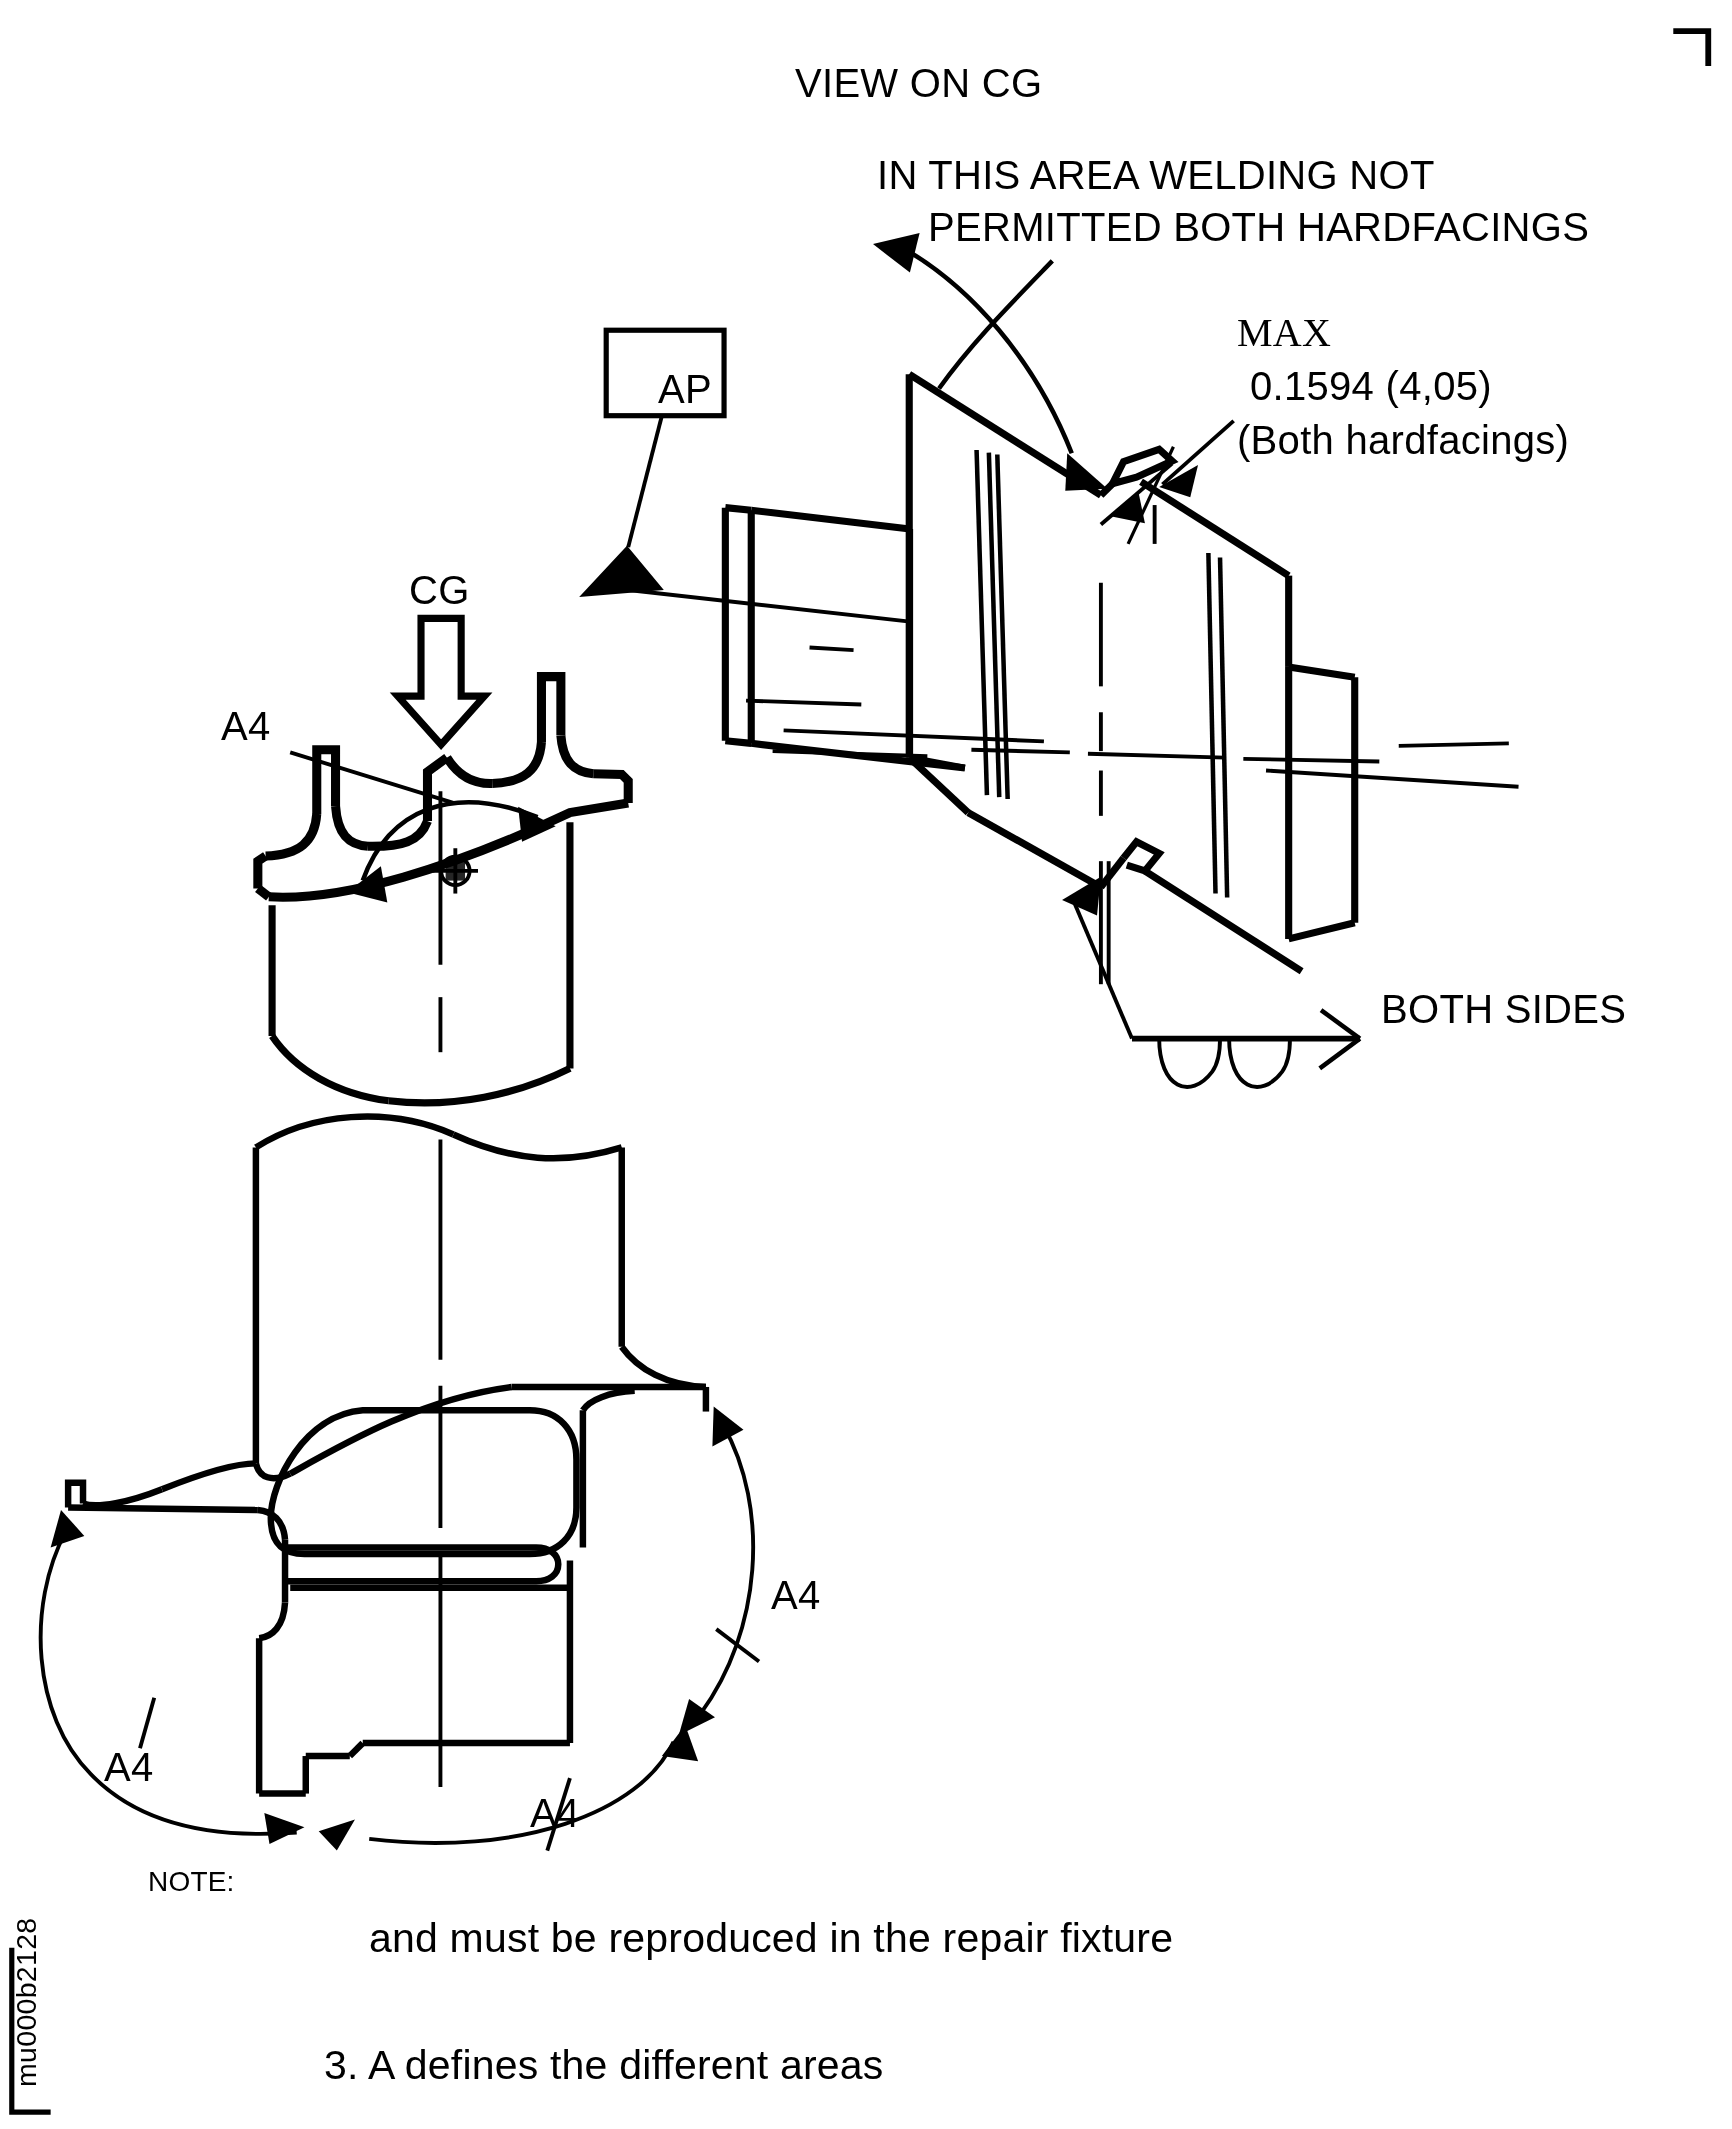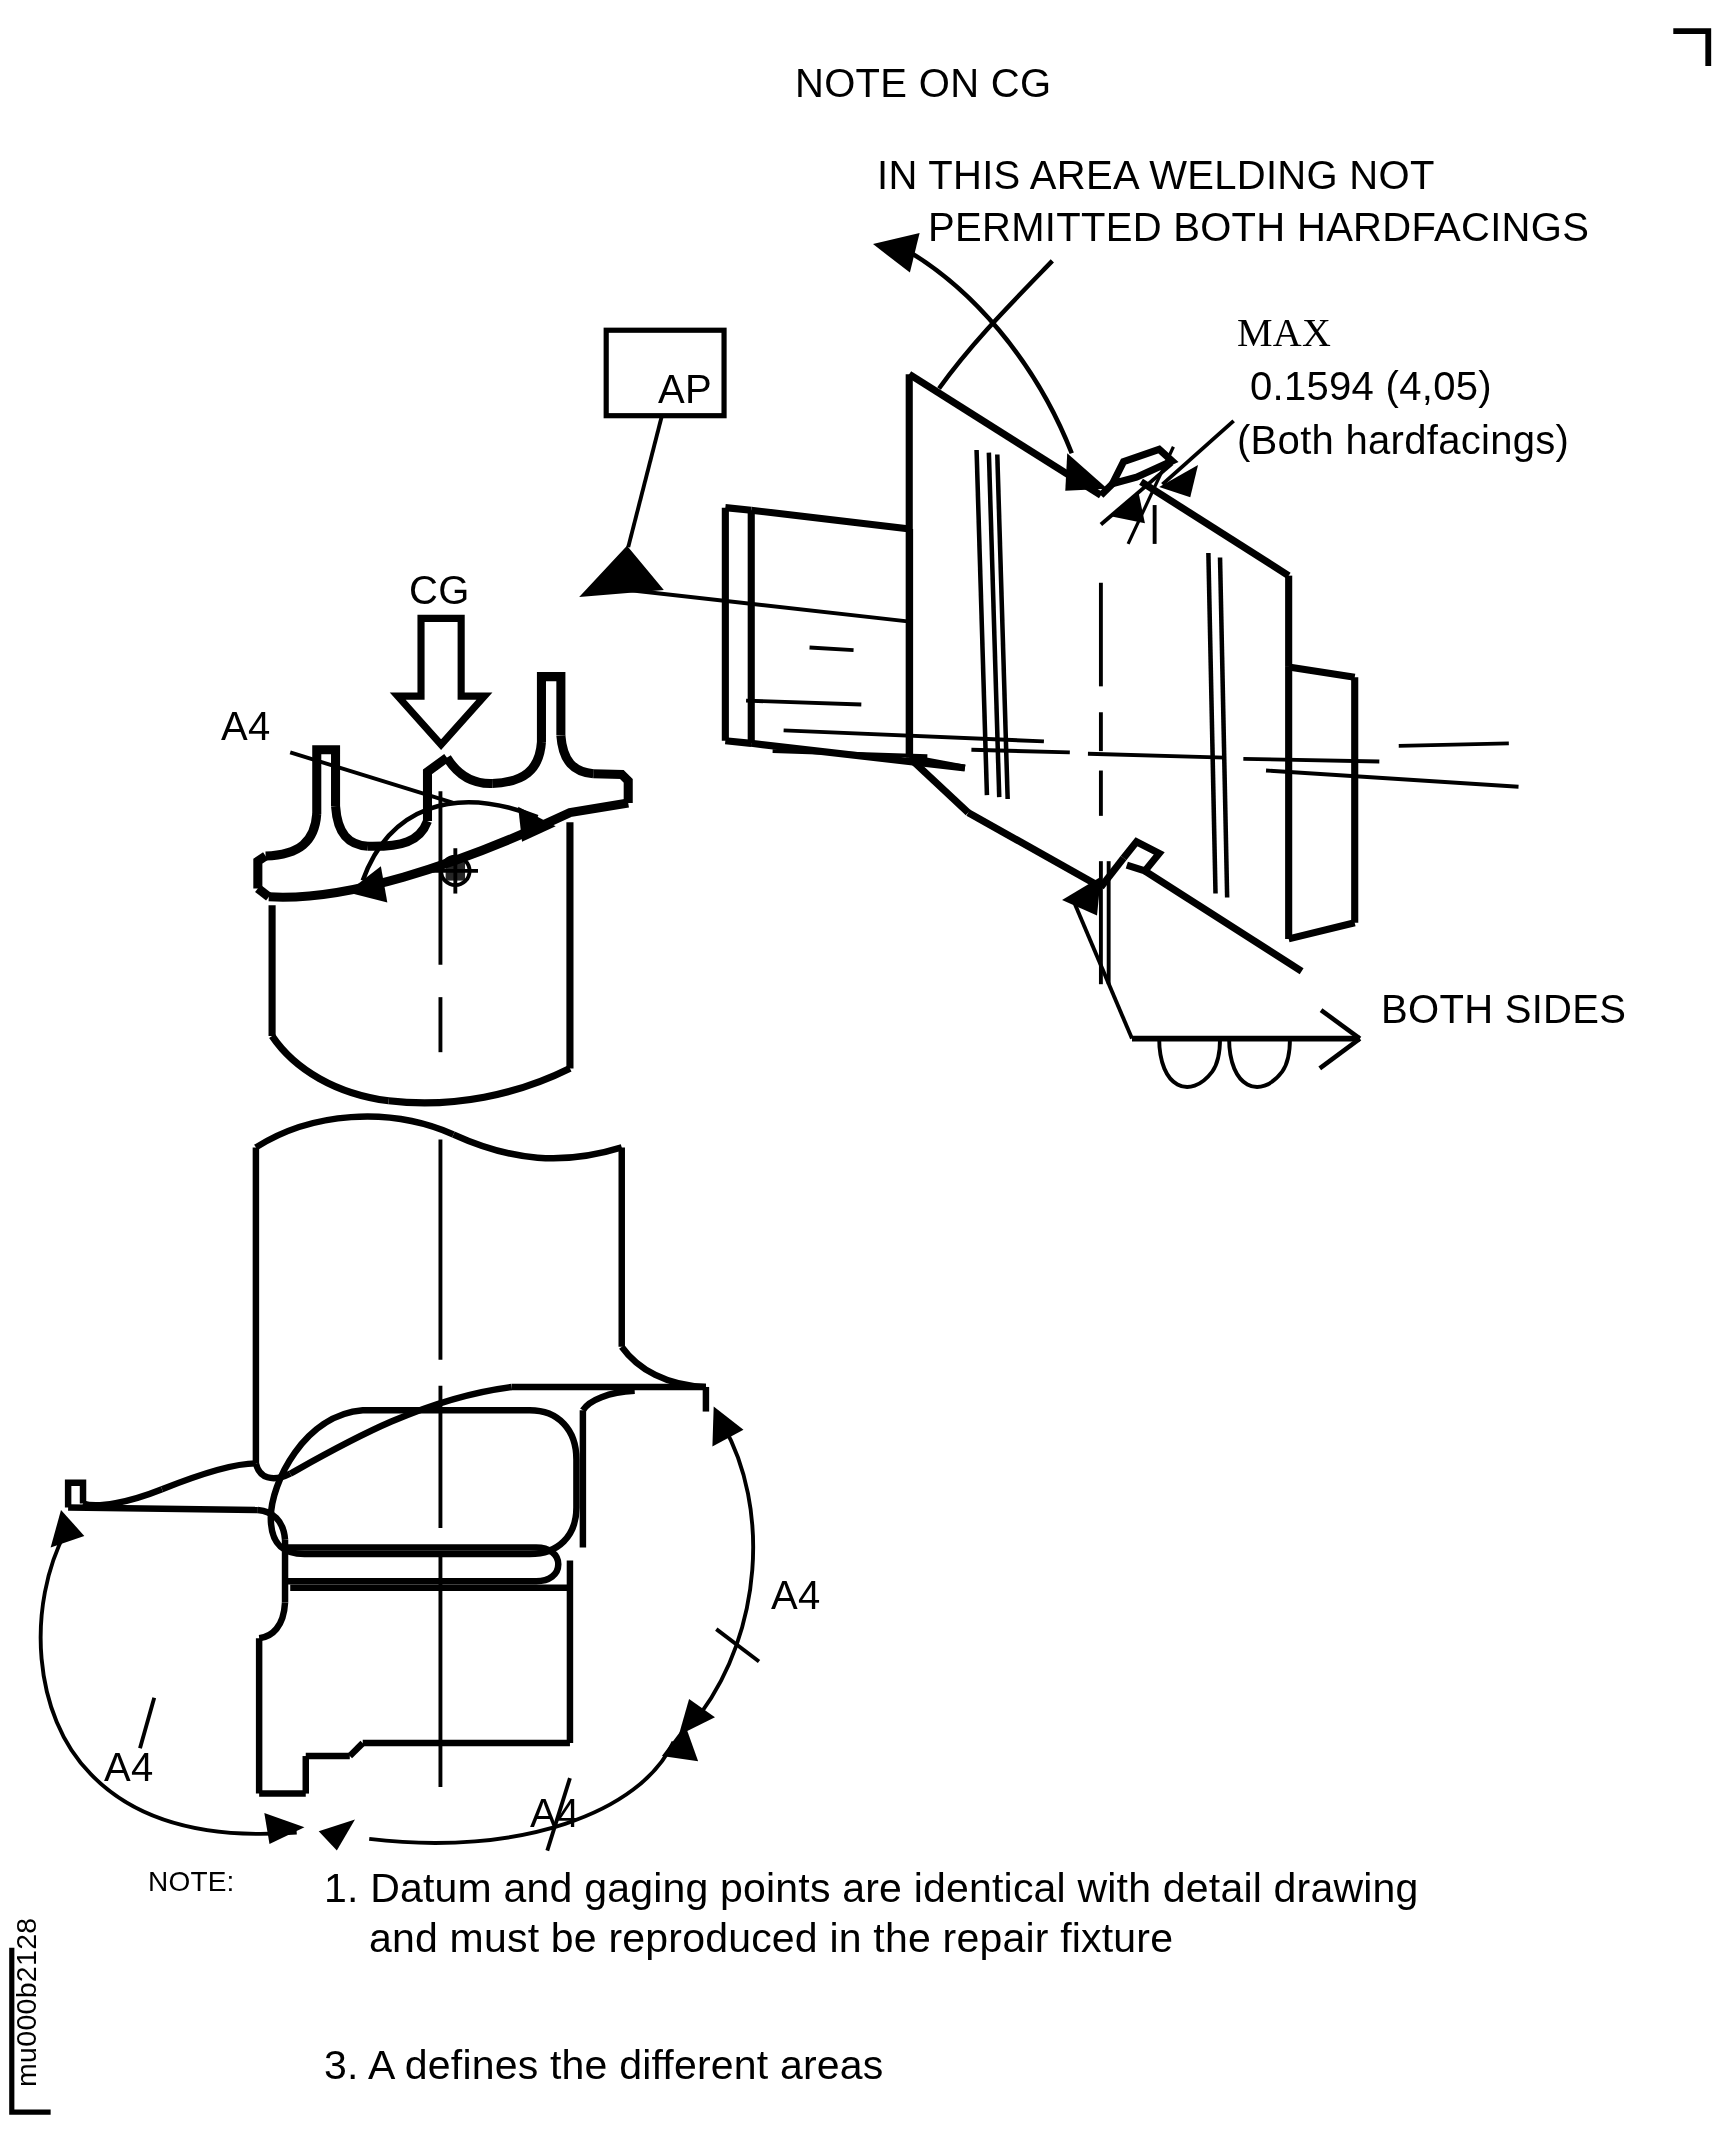--- a/index.html
+++ b/index.html
@@ -388,21 +388,21 @@
       <g fill="none" stroke="#000" stroke-width="6">
         <path d="M 1748 1604 L 1658 1392"></path>
       </g>
       <g fill="#000" stroke="none">
         <path d="M 1700 1354 L 1694 1414 L 1640 1390 Z"></path>
       </g>
     </g>
 
   </svg>
 
-  <div class="txt t-view-title">NOTE ON CG</div>
+  <div class="txt t-view-title">VIEW ON CG</div>
 
   <div class="txt t-weld-1">IN THIS AREA WELDING NOT</div>
   <div class="txt t-weld-2">PERMITTED BOTH HARDFACINGS</div>
 
   <div class="txt t-max">MAX</div>
   <div class="txt t-maxval">0.1594 (4,05)</div>
   <div class="txt t-maxboth">(Both hardfacings)</div>
 
   <div class="txt t-ap">AP</div>
 
@@ -410,20 +410,19 @@
 
   <div class="txt t-a4-tip">A4</div>
 
   <div class="txt t-bothsides">BOTH SIDES</div>
 
   <div class="txt t-a4-right">A4</div>
   <div class="txt t-a4-left">A4</div>
   <div class="txt t-a4-bottom">A4</div>
 
   <div class="txt t-note-label">NOTE:</div>
-  <div class="txt t-note-1a">1. Datum and gaging points are identical with detail drawing</div>
   <div class="txt t-note-1b">and must be reproduced in the repair fixture</div>
   <div class="txt t-note-3">3. A defines the different areas</div>
 
   <div class="txt t-docid">mu000b2128</div>
 
 </div>
 
 
 </body></html>

